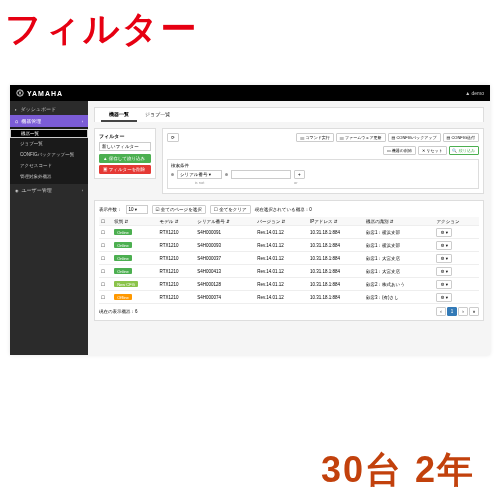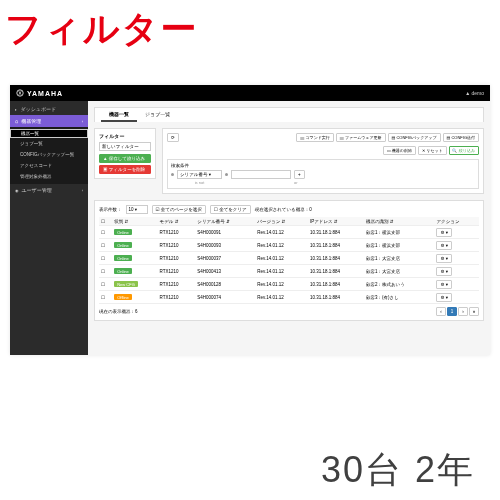--- a/index.html
+++ b/index.html
@@ -1,18 +1,18 @@
 <!DOCTYPE html>
 <html><head>
 <meta charset="utf-8">
 <style>
 *{margin:0;padding:0;box-sizing:border-box;font-family:"Hiragino Kaku Gothic Pro","Yu Gothic",sans-serif}
 body{width:500px;height:500px;background:#fff;position:relative}
 .overlay-top{position:absolute;top:5px;left:5px;font-size:36px;font-weight:bold;color:#e60012;letter-spacing:2px}
-.overlay-bottom{position:absolute;bottom:5px;right:25px;font-size:36px;font-weight:normal;color:#404040;letter-spacing:2px}
+.overlay-bottom{position:absolute;bottom:5px;right:25px;font-size:36px;font-weight:bold;color:#c2410c;letter-spacing:2px}
 .app{position:absolute;top:85px;left:10px;width:480px;height:270px;background:#f0f0f0;font-size:5px;overflow:hidden;box-shadow:0 0 4px rgba(0,0,0,.1)}
 .topbar{background:#000;color:#fff;height:16px;display:flex;align-items:center;padding:0 6px;justify-content:space-between}
 .logo{font-weight:bold;font-size:7px;letter-spacing:1px;display:flex;align-items:center;gap:3px}
 .logo svg{width:8px;height:8px}
 .topright{font-size:5px;color:#ccc}
 .body{display:flex;height:calc(100% - 16px)}
 .sidebar{width:78px;background:#2b2b2b;color:#ccc;padding-top:2px}
 .sb-item{padding:3px 5px;display:flex;align-items:center;gap:3px;cursor:pointer}
 .sb-item.active{background:#7b5cd6;color:#fff}
 .sb-sub{background:#1a1a1a;padding:2px 0}

